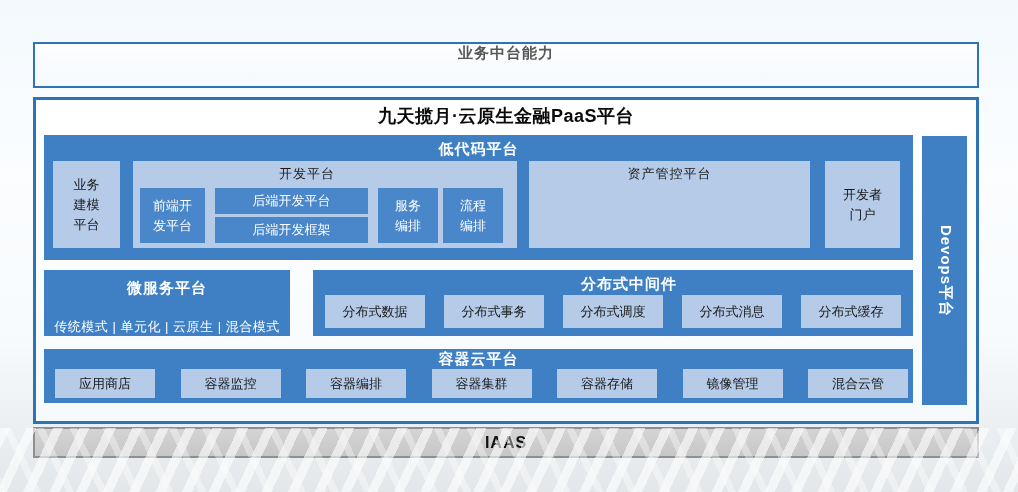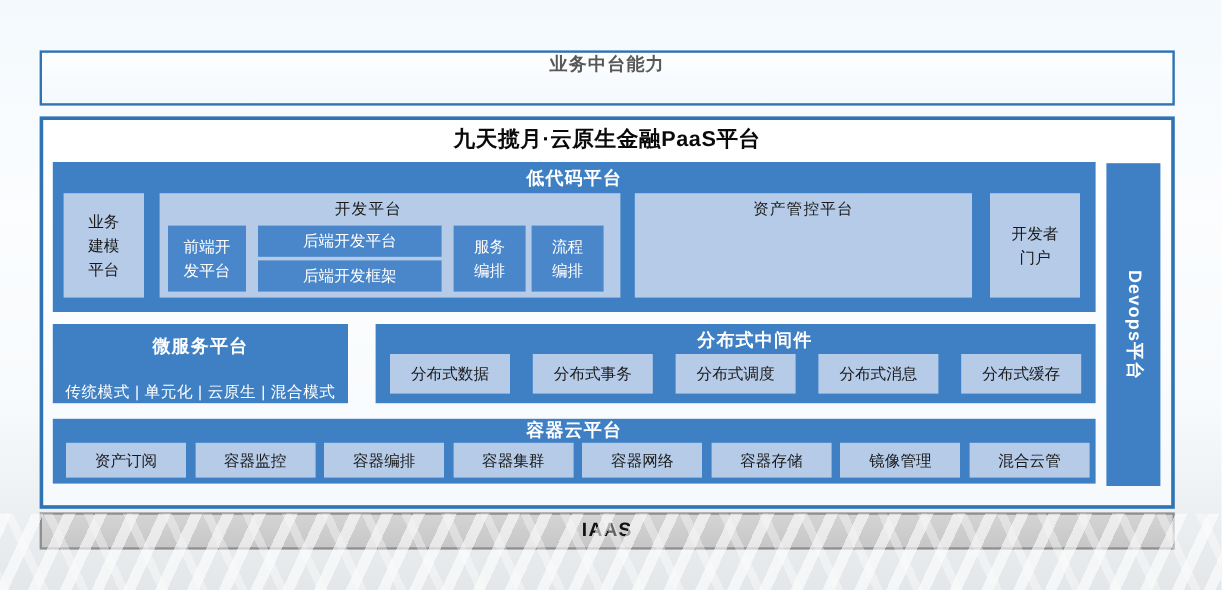--- a/index.html
+++ b/index.html
@@ -178,25 +178,24 @@
     <div class="lightbox">分布式数据</div>
     <div class="lightbox">分布式事务</div>
     <div class="lightbox">分布式调度</div>
     <div class="lightbox">分布式消息</div>
     <div class="lightbox">分布式缓存</div>
   </div>
 
   <div class="abs panel container-p"></div>
   <div class="abs panel-title container-title">容器云平台</div>
   <div class="abs cont-row">
-    <div class="lightbox">资产订阅</div>
+    <div class="lightbox">应用商店</div>
     <div class="lightbox">容器监控</div>
     <div class="lightbox">容器编排</div>
     <div class="lightbox">容器集群</div>
-    <div class="lightbox">容器网络</div>
     <div class="lightbox">容器存储</div>
     <div class="lightbox">镜像管理</div>
     <div class="lightbox">混合云管</div>
   </div>
 
   <div class="abs panel devops">
     <span>Devops平台</span>
   </div>
 
   <div class="abs iaas">

